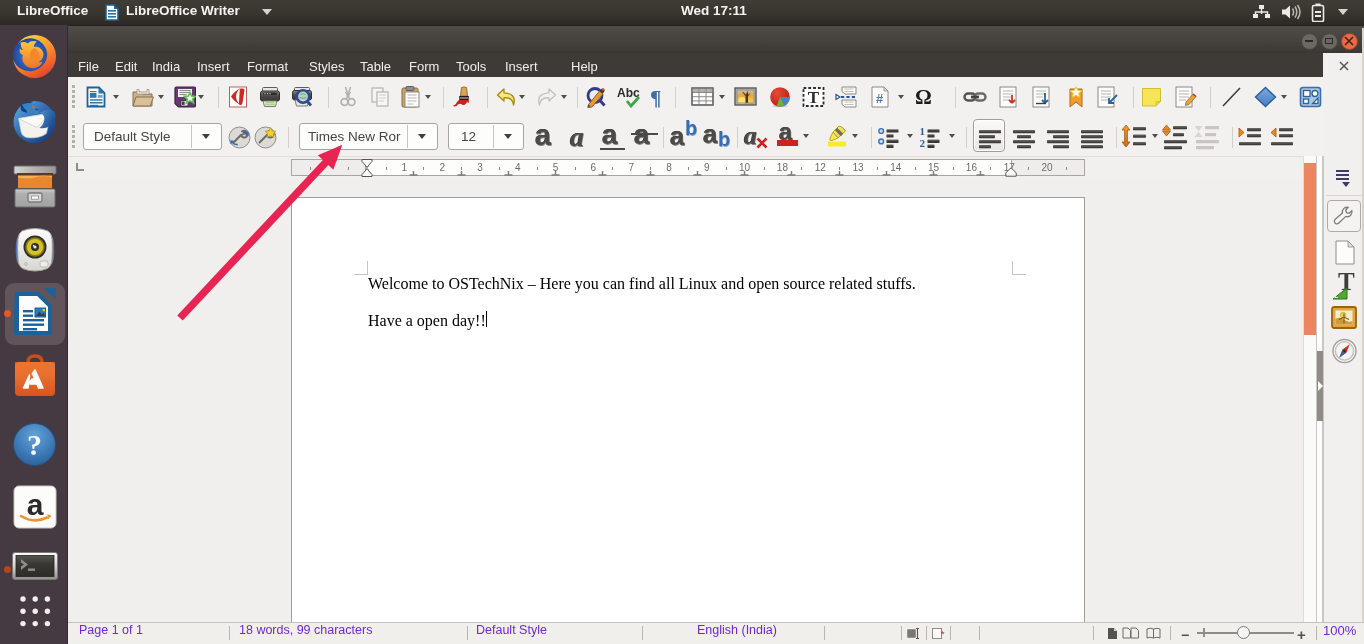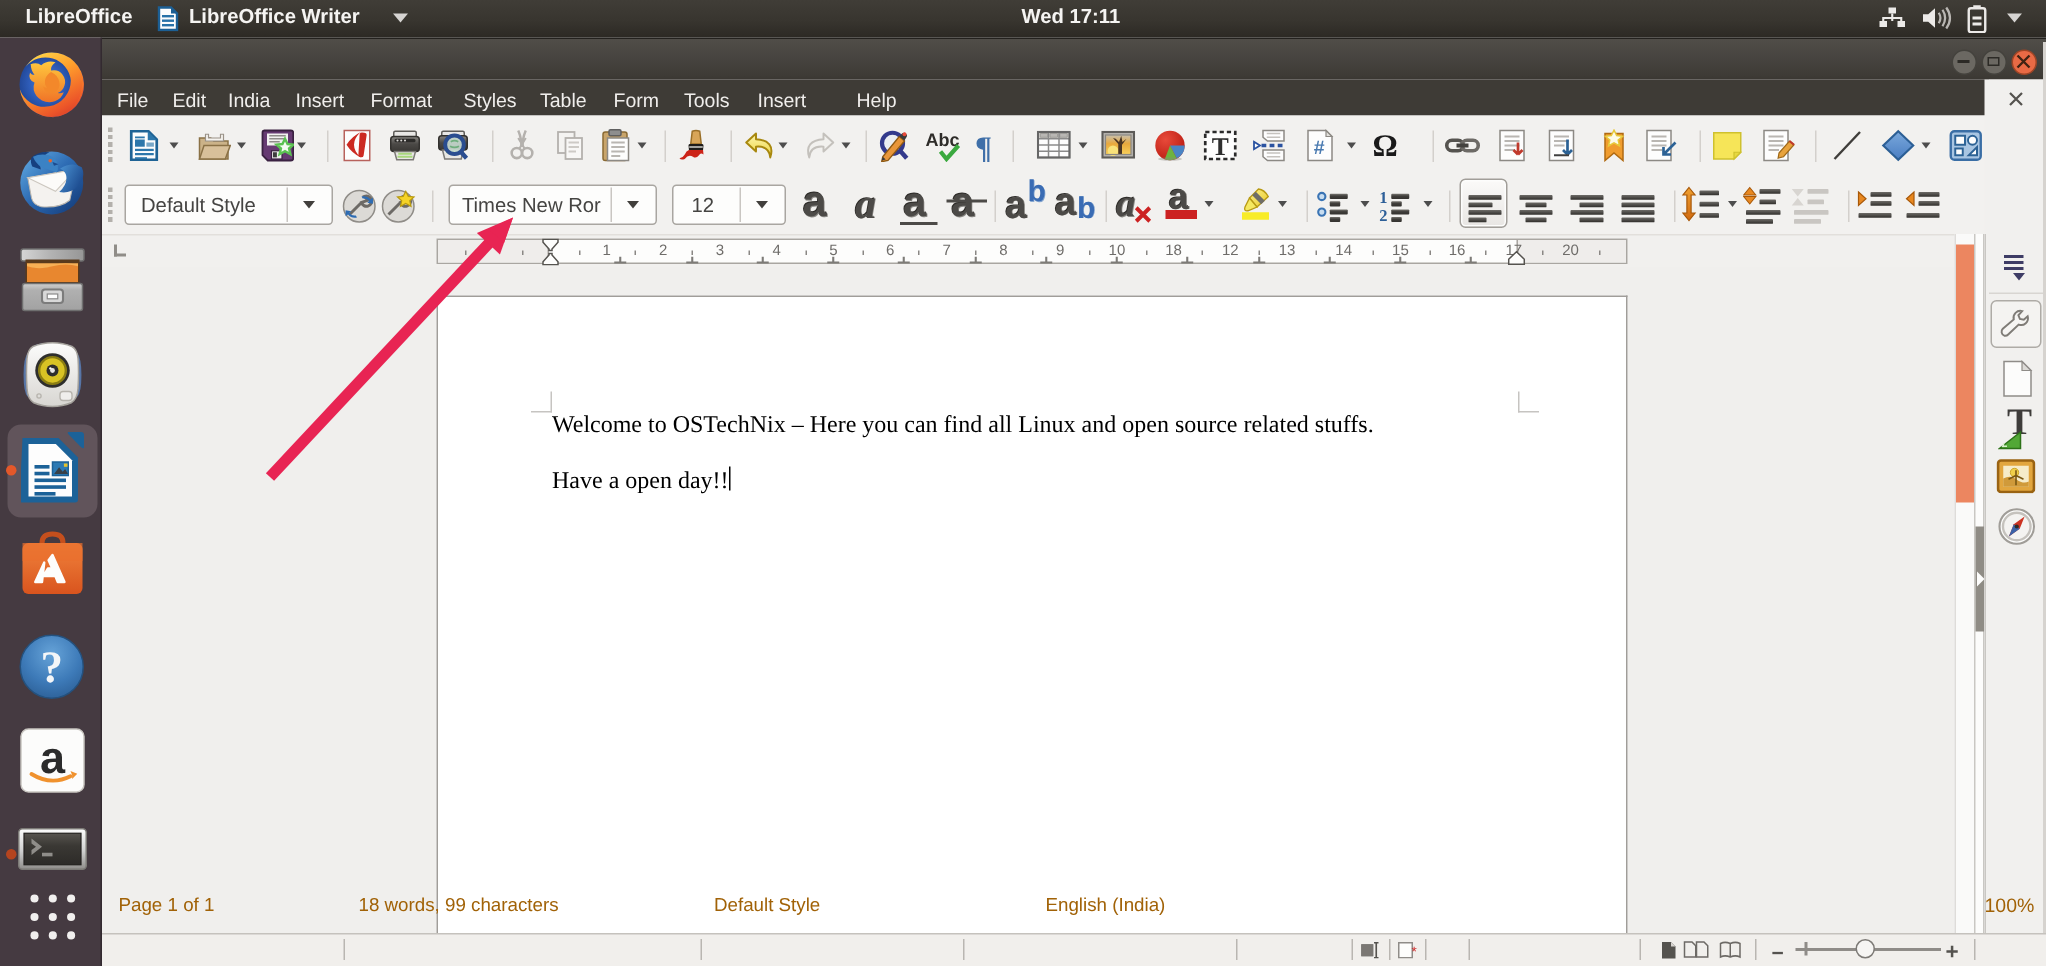--- a/index.html
+++ b/index.html
@@ -2,21 +2,21 @@
 <html><head><meta charset="utf-8"><style>
 *{margin:0;padding:0;box-sizing:border-box}
 html,body{width:1364px;height:644px;overflow:hidden}
 body{position:relative;font-family:"Liberation Sans",sans-serif;background:#f1f0ee}
 .abs{position:absolute}
 .sep1{position:absolute;top:87px;width:1px;height:21px;background:#d3d0cc}
 .sep2{position:absolute;top:127px;width:1px;height:21px;background:#d3d0cc}
 .car{position:absolute;width:0;height:0;border-left:3.5px solid transparent;border-right:3.5px solid transparent;border-top:4px solid #4d4d4d}
 .mi{position:absolute;top:57px;font-size:13px;color:#f0eeec;height:20px;line-height:20px}
 .ssep{position:absolute;top:626px;width:1px;height:14px;background:#b9b6b1}
-.st{position:absolute;top:596px;font-size:12.5px;color:#a16207;white-space:nowrap}
+.st{position:absolute;top:623px;font-size:12.5px;color:#6d28d9;white-space:nowrap}
 </style></head><body>
 <div class="abs" style="left:0;top:0;width:1364px;height:25px;background:linear-gradient(180deg,#403d37 0%,#38352f 55%,#2c2924 100%)">
 <span class="abs" style="left:17px;top:3px;font-size:13.5px;font-weight:bold;color:#f5f4f2">LibreOffice</span>
 <svg class="abs" style="left:104px;top:4px" width="16" height="17" viewBox="0 0 16 17">
  <path d="M2 1 h8 l4 4 v11 h-12 z" fill="#fdfdfd" stroke="#1c5f94" stroke-width="1.6"></path>
  <path d="M10 1 l4 4 h-4 z" fill="#1c5f94"></path>
  <rect x="4" y="6" width="8" height="1.6" fill="#2972a8"></rect>
       <rect x="4" y="9" width="8" height="1.6" fill="#2972a8"></rect>
       <rect x="4" y="12" width="8" height="1.6" fill="#2972a8"></rect>
 </svg>

